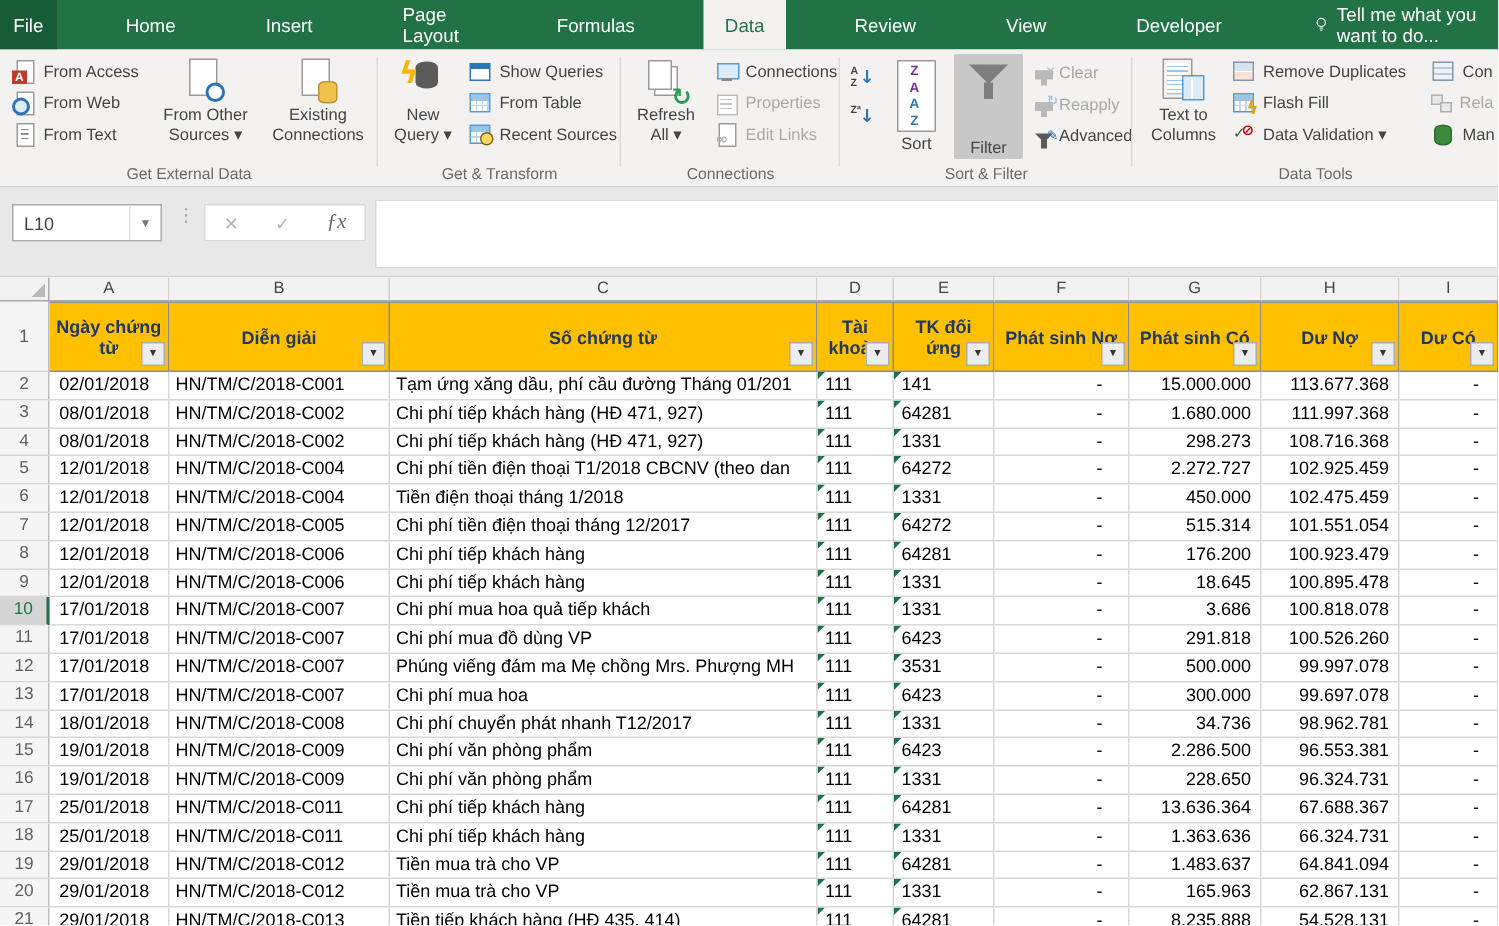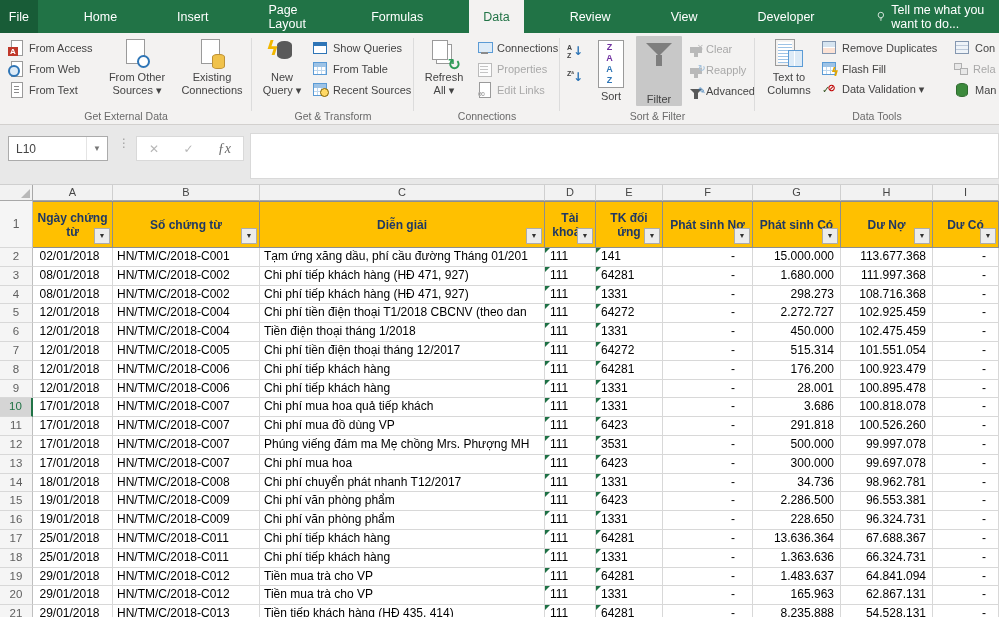--- a/index.html
+++ b/index.html
@@ -320,25 +320,25 @@
       <div class="hcell">I</div>
     </div>
 
     <div class="grow r1">
       <div class="rn1">1</div>
       <div class="th">
           <span>Ngày chứng từ</span>
           <span class="fbtn">▼</span>
         </div>
       <div class="th">
+          <span>Diễn giải</span>
+          <span class="fbtn">▼</span>
+        </div>
+      <div class="th">
           <span>Số chứng từ</span>
-          <span class="fbtn">▼</span>
-        </div>
-      <div class="th">
-          <span>Diễn giải</span>
           <span class="fbtn">▼</span>
         </div>
       <div class="th">
           <span>Tài khoản</span>
           <span class="fbtn">▼</span>
         </div>
       <div class="th">
           <span>TK đối ứng</span>
           <span class="fbtn">▼</span>
         </div>
@@ -453,21 +453,21 @@
   </div>
 
   <div class="grow drow">
     <div class="c rowhdr">9</div>
     <div class="c ca">12/01/2018</div>
     <div class="c cb">HN/TM/C/2018-C006</div>
     <div class="c cc">Chi phí tiếp khách hàng</div>
     <div class="c ctk tri">111</div>
     <div class="c ctk tri">1331</div>
     <div class="c dashf">-</div>
-    <div class="c num">28.001</div>
+    <div class="c num">18.645</div>
     <div class="c num">100.895.478</div>
     <div class="c dashi">-</div>
   </div>
 
   <div class="grow drow">
     <div class="c rowhdr active">10</div>
     <div class="c ca">17/01/2018</div>
     <div class="c cb">HN/TM/C/2018-C007</div>
     <div class="c cc">Chi phí mua hoa quả tiếp khách</div>
     <div class="c ctk tri">111</div>

